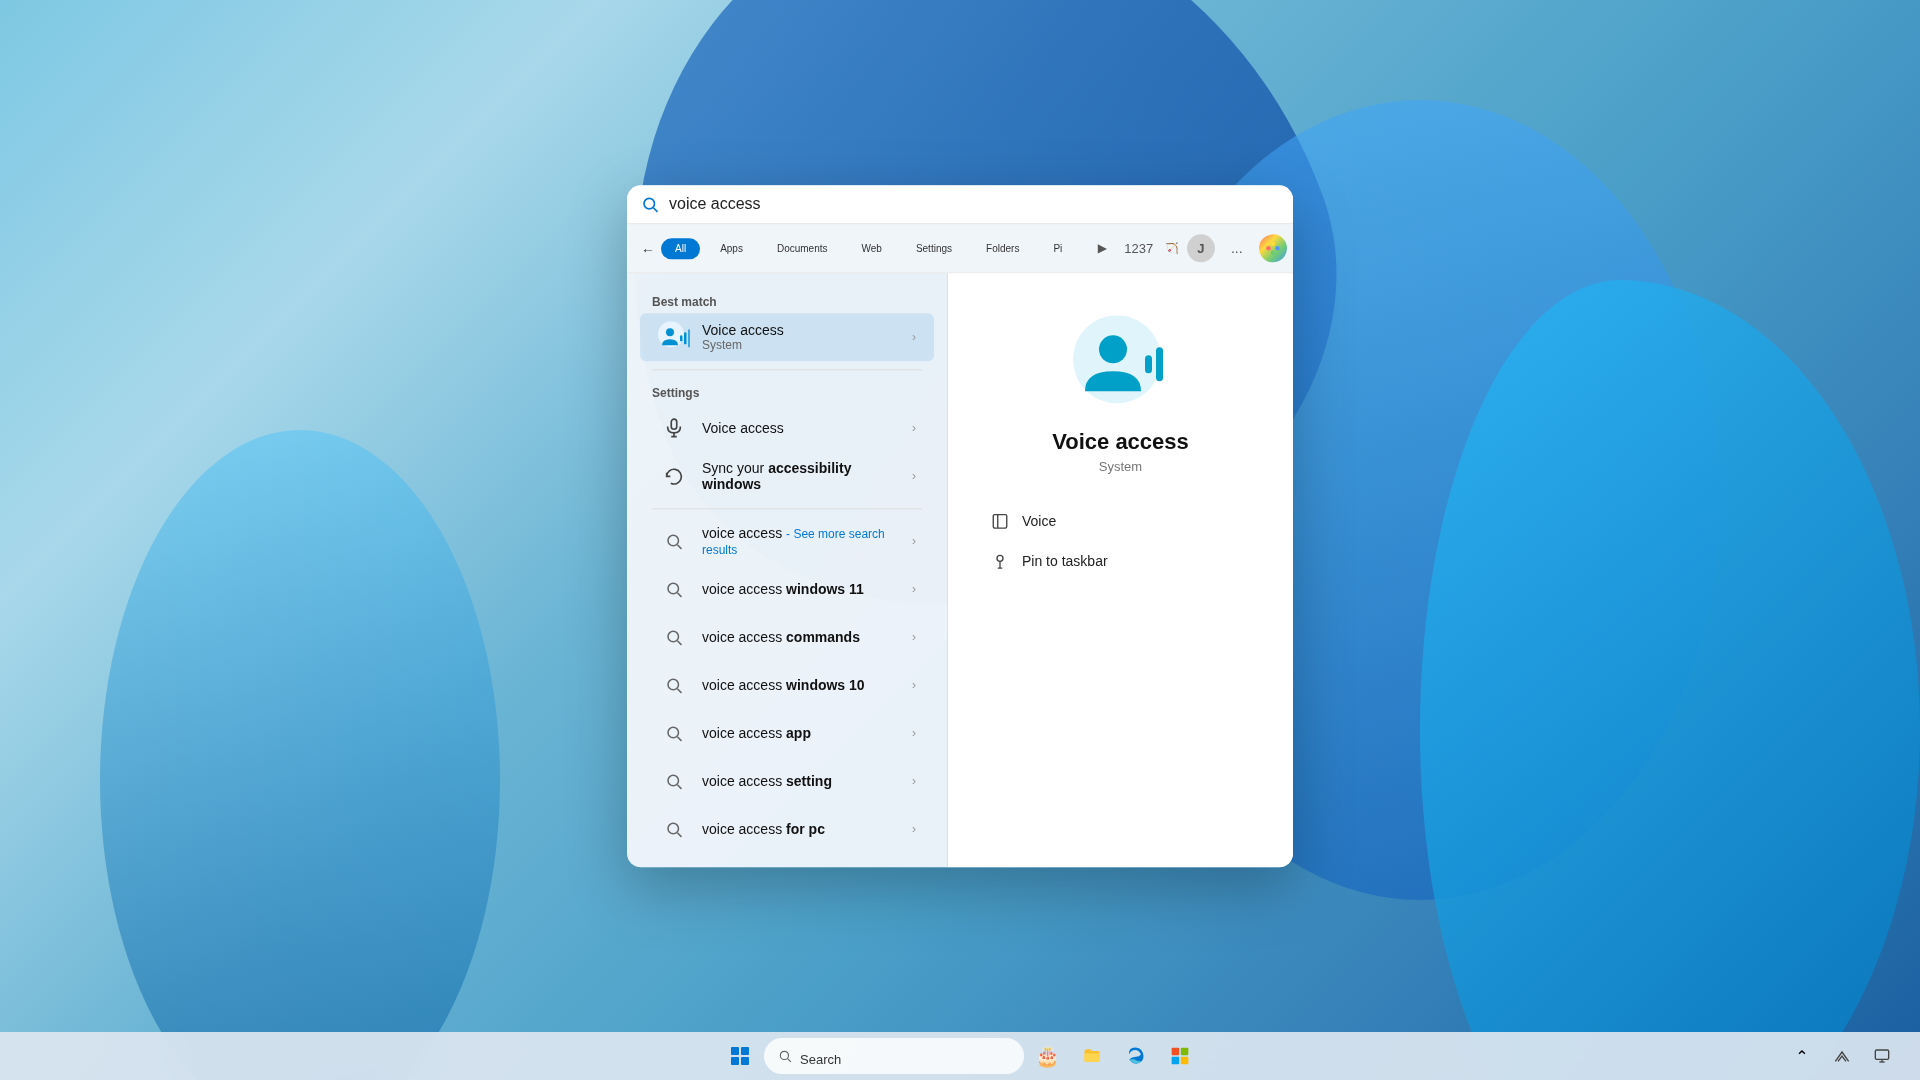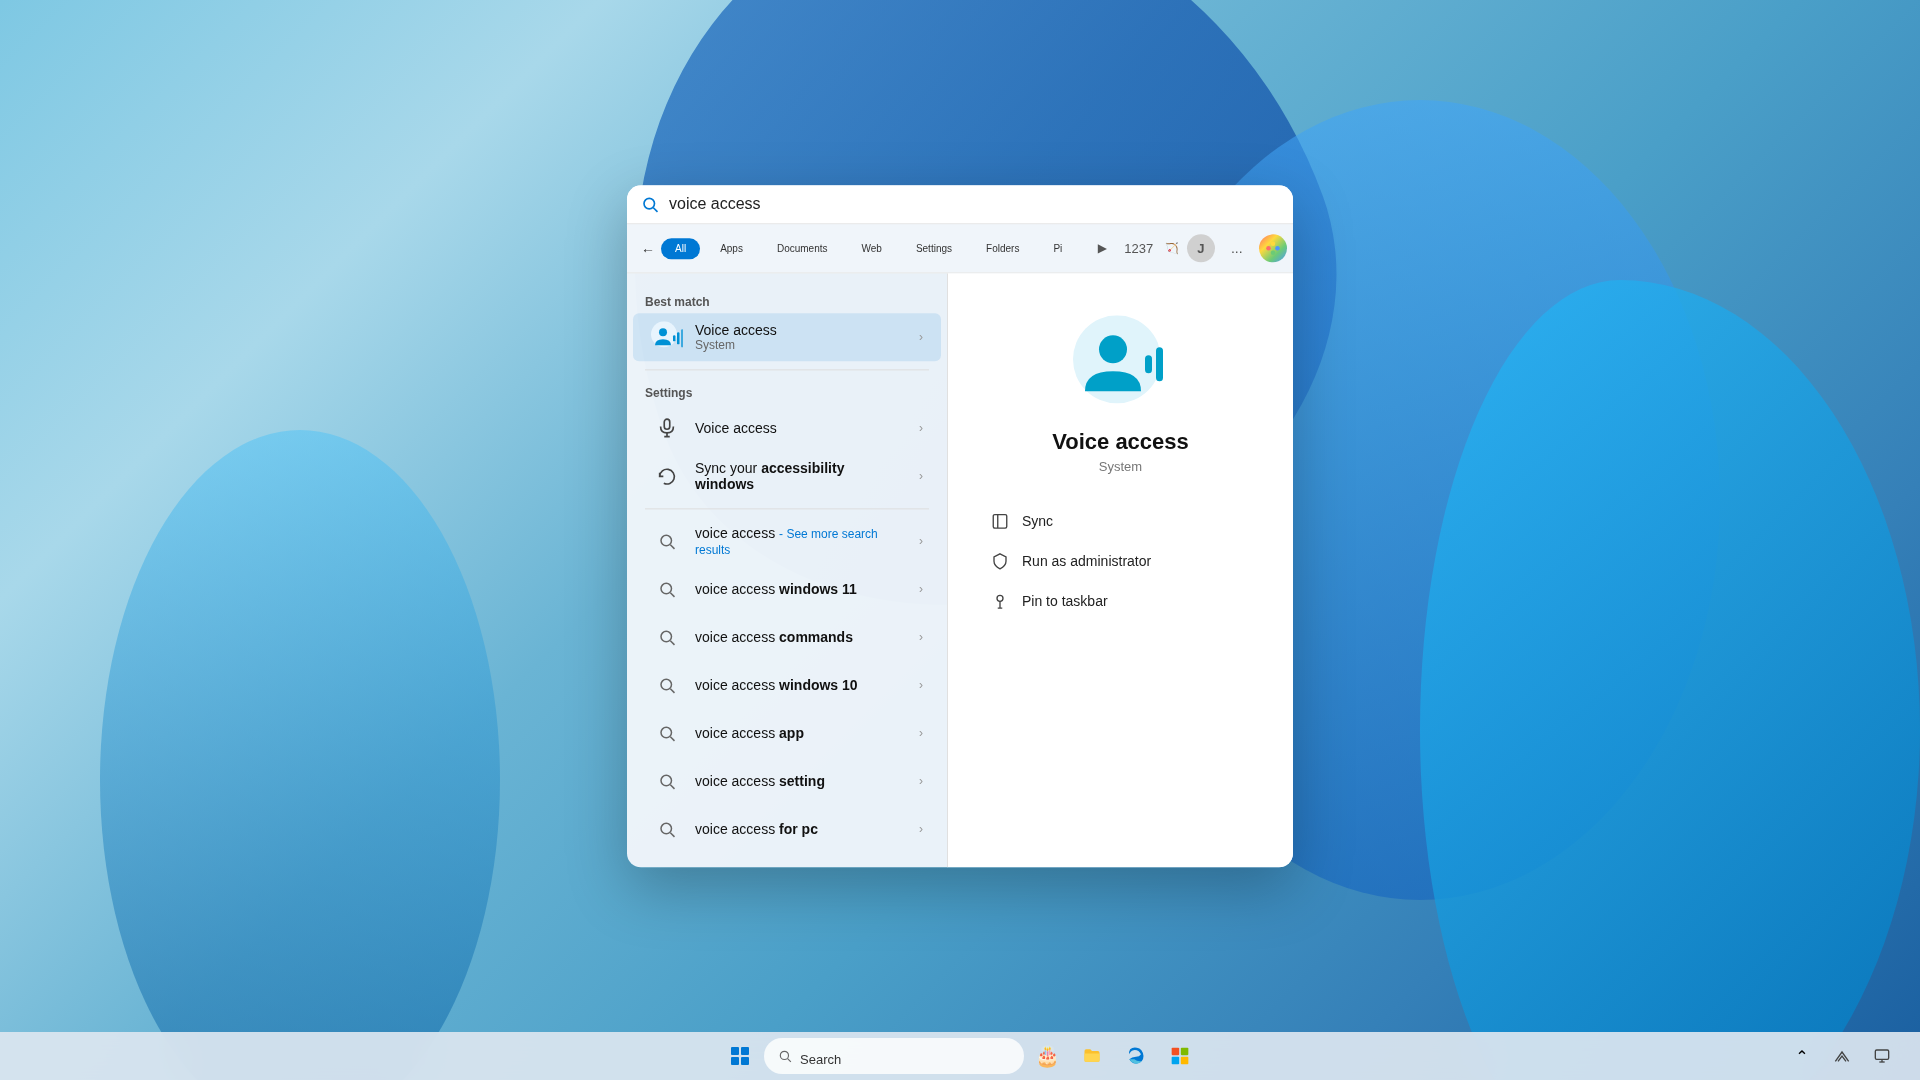--- a/index.html
+++ b/index.html
@@ -245,21 +245,21 @@
 
     
     .main-content {
       display: flex;
       height: calc(100% - 100px);
     }
 
     
     .left-panel {
       width: 320px;
-      padding: 14px 0;
+      padding: 14px 7px;
       overflow-y: auto;
     }
 
     .section-label {
       font-size: 12px;
       font-weight: 600;
       color: #555;
       padding: 8px 18px 4px;
       text-transform: none;
     }
@@ -593,31 +593,23 @@
 
       <div class="action-list">
 
         <div class="action-item">
           <div class="action-icon">
             <svg width="18" height="18" viewBox="0 0 24 24" fill="none" stroke="#444" stroke-width="1.8">
               <rect x="3" y="3" width="18" height="18" rx="2"></rect>
               <polyline points="9 3 9 21"></polyline>
             </svg>
           </div>
-          <span>Sync</span>
-        </div>
-
-        <div class="action-item">
-          <div class="action-icon">
-            <svg width="18" height="18" viewBox="0 0 24 24" fill="none" stroke="#444" stroke-width="1.8">
-              <path d="M12 2 L20 6 L20 12 Q20 18 12 22 Q4 18 4 12 L4 6 Z"></path>
-            </svg>
-          </div>
-          <span>Run as administrator</span>
-        </div>
+          <span>Voice</span>
+        </div>
+
 
 
 
         <div class="action-item">
           <div class="action-icon">
             <svg width="18" height="18" viewBox="0 0 24 24" fill="none" stroke="#444" stroke-width="1.8">
               <circle cx="12" cy="8" r="4"></circle>
               <line x1="12" y1="12" x2="12" y2="21"></line>
               <line x1="9" y1="21" x2="15" y2="21"></line>
             </svg>

